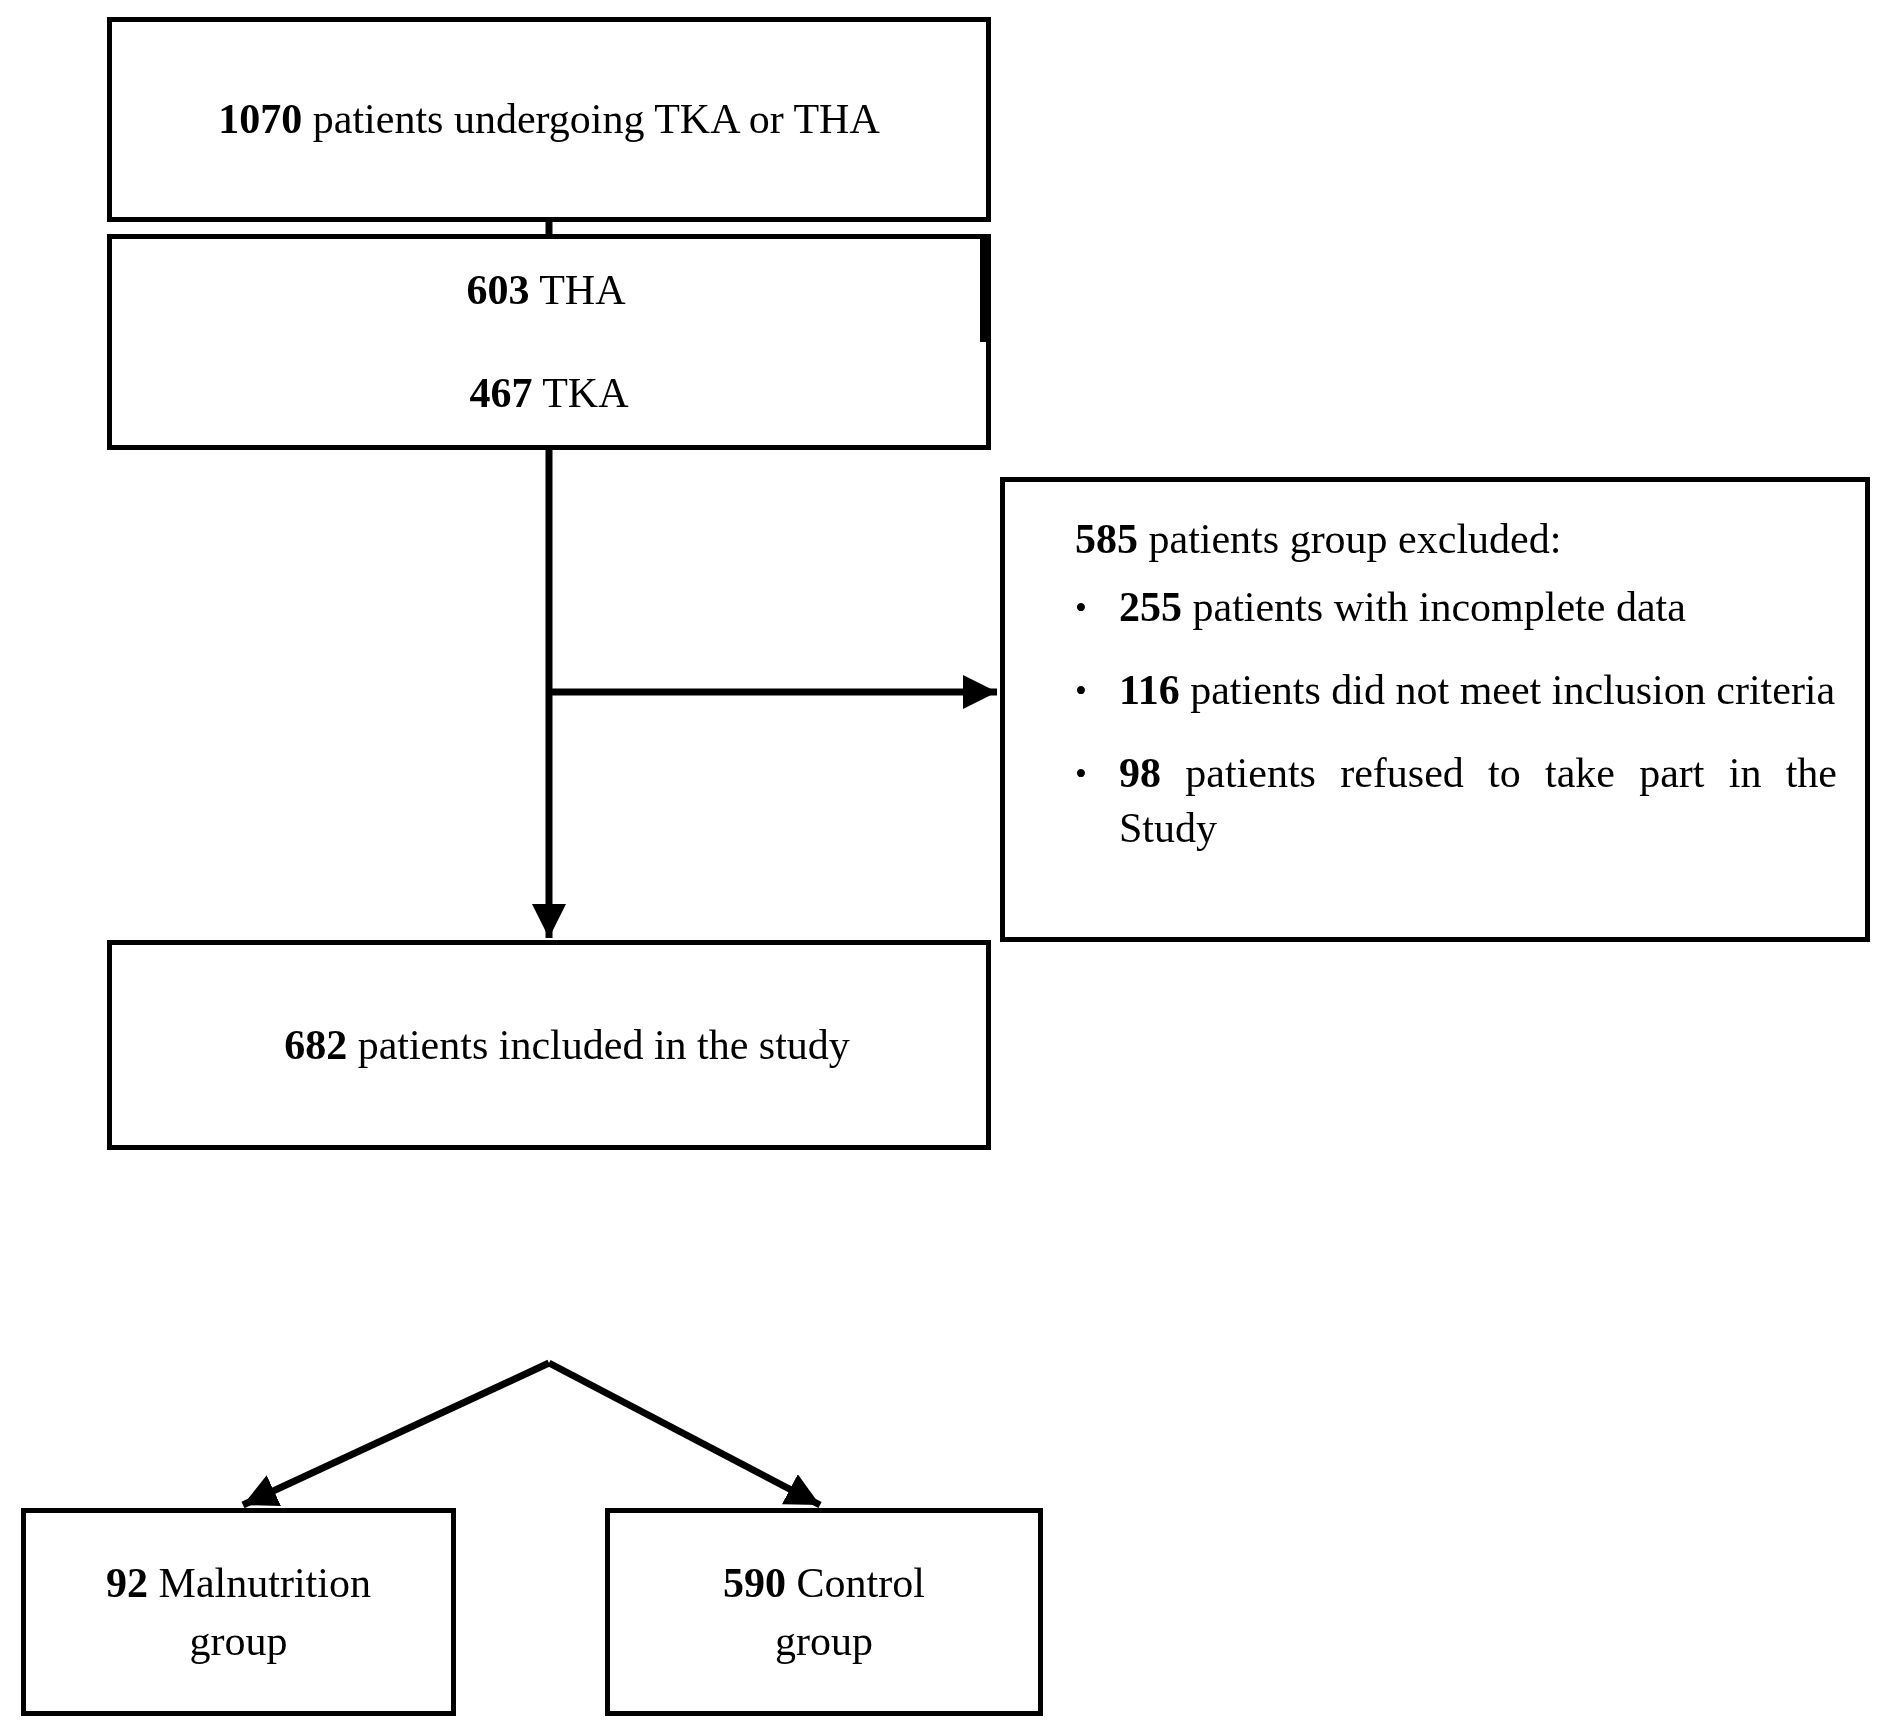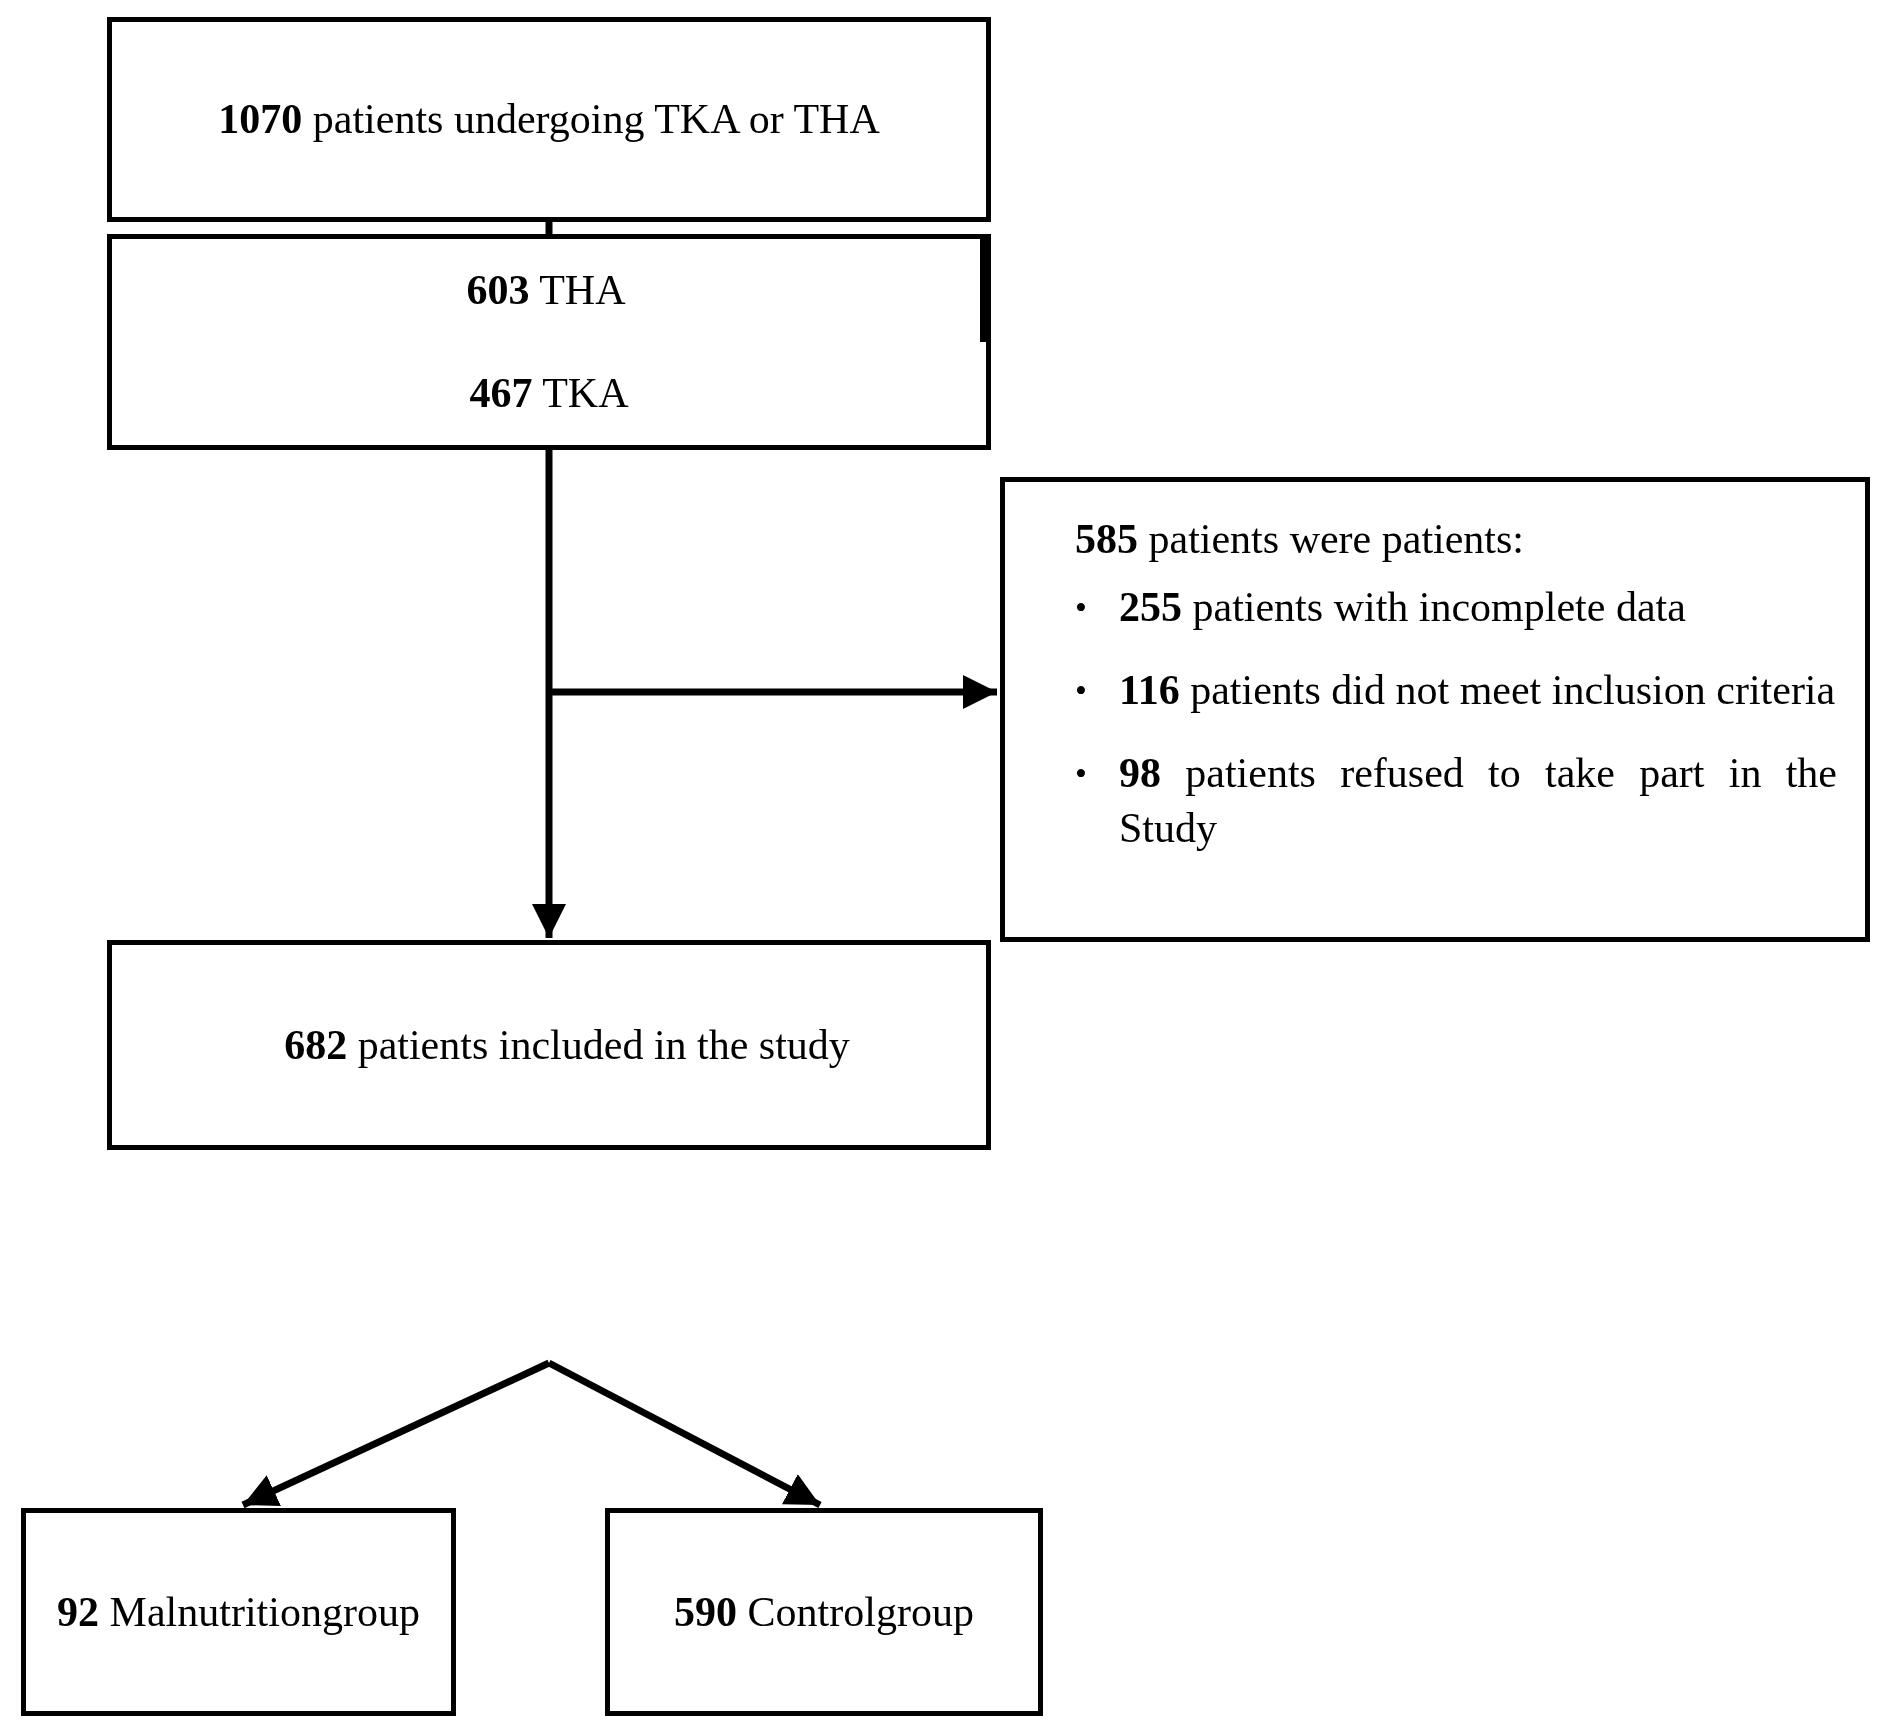--- a/index.html
+++ b/index.html
@@ -25,21 +25,21 @@
   }
   .fc-box {
     position: absolute;
     border: 5px solid #000000;
     background: #ffffff;
     box-sizing: border-box;
     flex-direction: column;
   }
   .center-col {
     display: flex;
-    flex-direction: row;
+    flex-direction: column;
     align-items: center;
     justify-content: center;
     text-align: center;
   }
   b, .num { font-weight: bold; }
 
   
   .box-total    { left: 107px; top: 17px;  width: 884px; height: 205px; }
   
   .box-split1   { left: 107px; top: 234px; width: 884px; height: 216px; display: flex; }
@@ -112,21 +112,21 @@
     </div>
     <div class="split-cell">
       <div>
         <b>467</b><span> TKA</span>
       </div>
     </div>
   </div>
 
   <div class="fc-box box-excluded">
     <p class="excl-header">
-      <b>585</b><span> patients were patients:</span>
+      <b>585</b><span> patients group excluded:</span>
     </p>
     <div class="excl-item first">
       <span class="excl-bullet">•</span>
       <p class="excl-text">
         <b>255</b><span> patients with incomplete data</span>
       </p>
     </div>
     <div class="excl-item">
       <span class="excl-bullet">•</span>
       <p class="excl-text">

